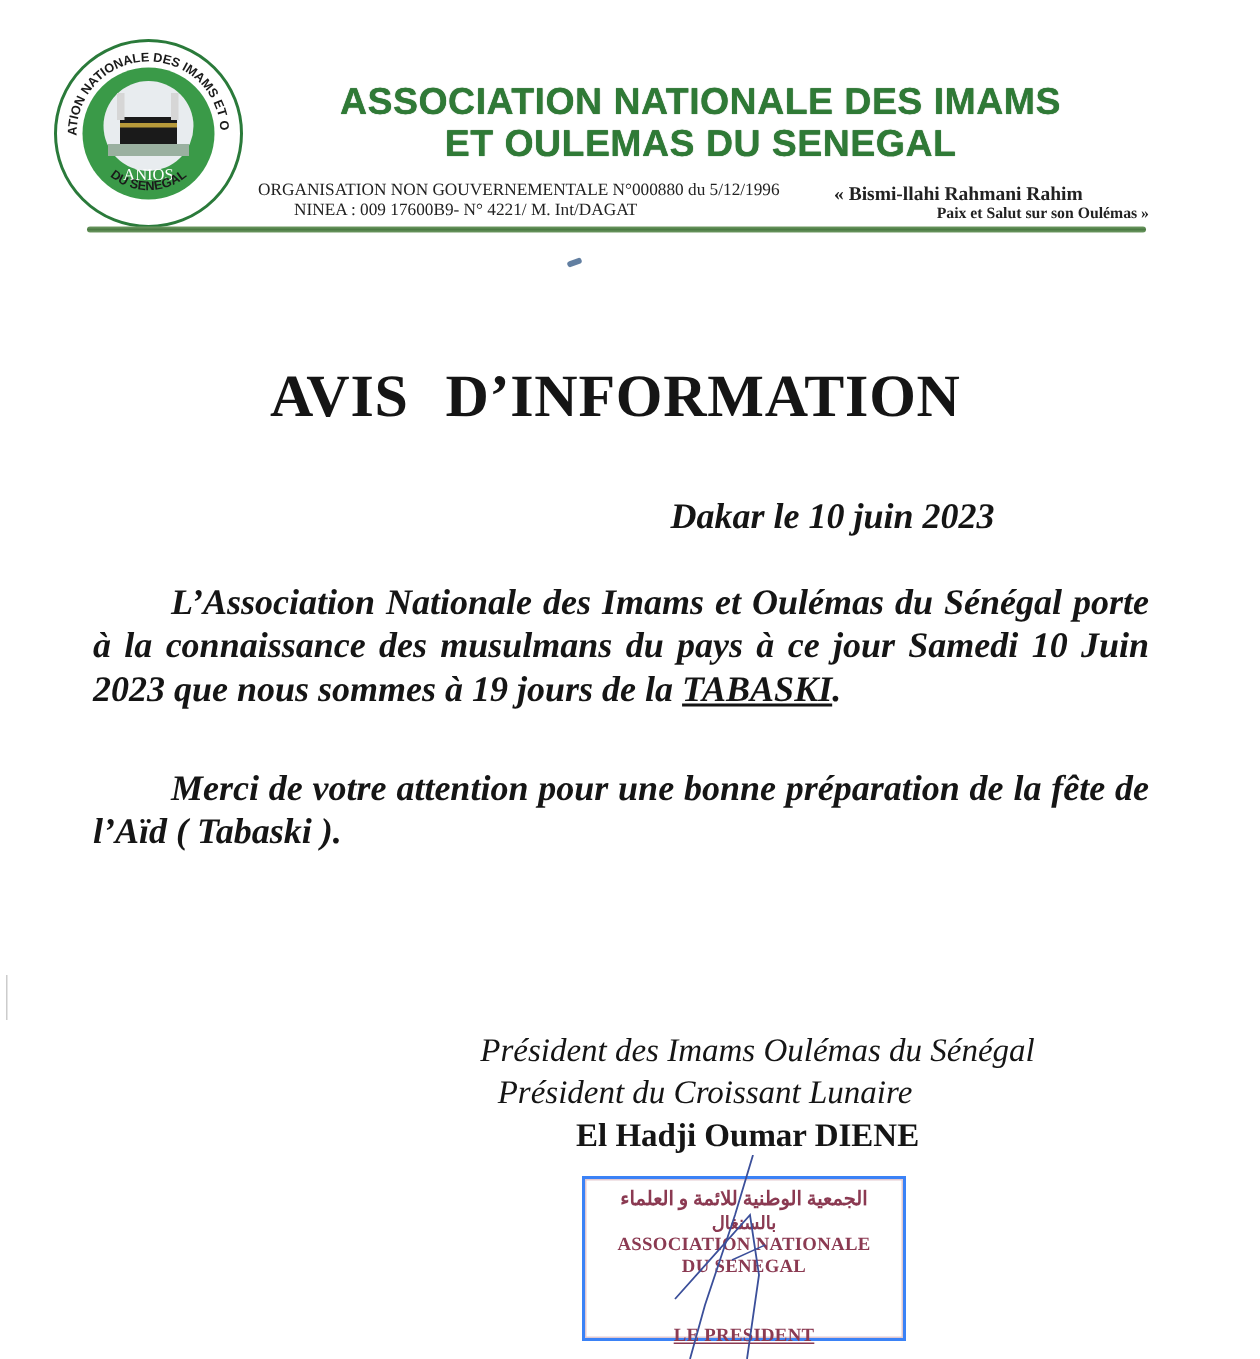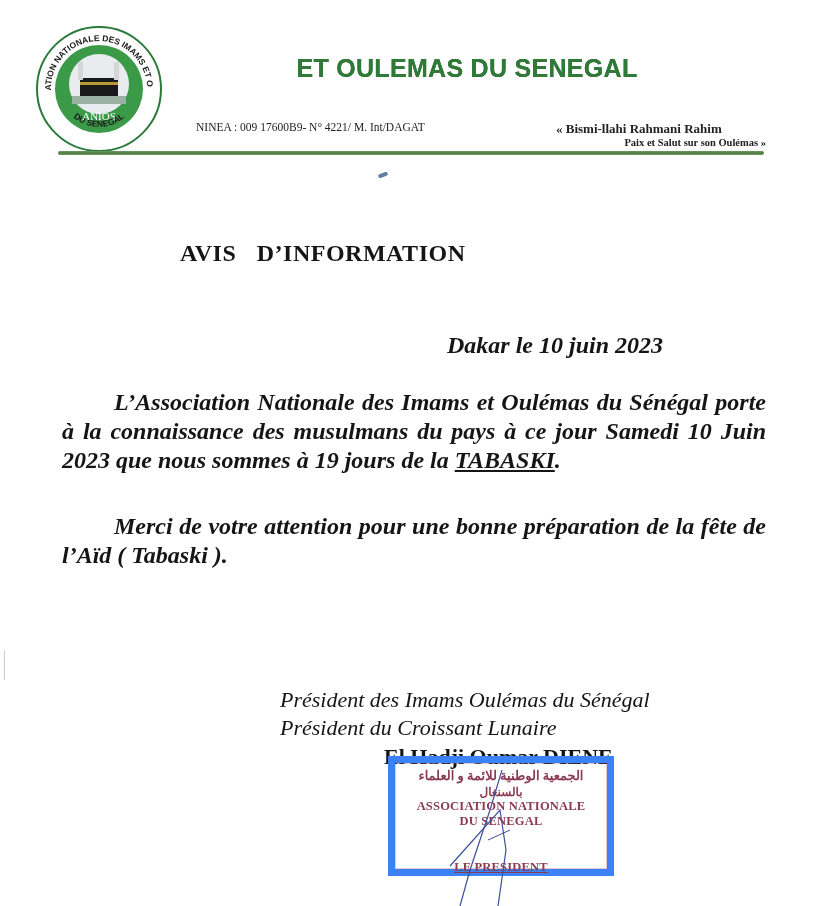--- a/index.html
+++ b/index.html
@@ -27,44 +27,44 @@
   }
   .motto .m1 { font-size: 13px; line-height: 15px; text-align: left; padding-left: 0; }
   .motto .m2 { font-size: 10.5px; line-height: 13px; }
   .rule {
     left: 58px; top: 151px; width: 706px; height: 4px;
     background: linear-gradient(#6f9a63, #4c7c44, #6f9a63); border-radius: 2px;
   }
   .speck { left: 378px; top: 173px; width: 10px; height: 4px; background: #3b5f8a; transform: rotate(-20deg); border-radius: 2px; opacity: .8; }
   
   .title {
-    left: 180px; top: 240px; font-size: 24px; font-weight: bold; letter-spacing: 0.5px; word-spacing: 14px; text-align: right;
+    left: 180px; top: 240px; font-size: 40px; font-weight: bold; letter-spacing: 0.5px; word-spacing: 14px; text-align: right;
   }
   .date {
     left: 436px; top: 332px; font-size: 24px; font-weight: bold; font-style: italic; margin-left: 11px;
   }
   .para {
     left: 62px; width: 704px; font-size: 24px; font-weight: bold; font-style: italic;
     line-height: 29px; text-align: justify;
   }
   .para1 { top: 388px; }
   .para2 { top: 512px; }
   .para .indent { padding-left: 52px; }
   .sig {
-    font-style: italic; font-size: 22px; line-height: 28px; text-align: left;
+    font-style: italic; font-size: 22px; line-height: 28px; text-align: center;
   }
   .sig1 { left: 280px; top: 686px; width: 450px; }
   .sig2 { left: 280px; top: 714px; width: 380px; }
   .sig-name {
     left: 384px; top: 744px; font-size: 22px; font-weight: bold;
   }
   
   .stamp {
-    left: 388px; top: 756px; width: 212px; height: 106px;
-    border: 7px solid #3b82f6; color: #8b3a52; text-align: center;
+    left: 388px; top: 784px; width: 212px; height: 106px;
+    border: 2px solid #3b82f6; color: #8b3a52; text-align: center;
     font-family: "Liberation Serif", serif; font-weight: bold;
     box-shadow: inset 0 0 0 1px rgba(160,74,96,.3);
   }
   .stamp .arabic { font-size: 13px; line-height: 18px; margin-top: 4px; }
   .stamp .arabic2 { font-size: 12px; line-height: 14px; }
   .stamp .l { font-size: 12.5px; line-height: 15px; letter-spacing: .2px; }
   .stamp .u { text-decoration: underline; margin-top: 31px; }
   .pen {
     left: 440px; top: 770px; width: 90px; height: 136px; pointer-events: none;
   }
@@ -91,24 +91,26 @@
     <text font-family="Liberation Sans, sans-serif" font-size="8.5" font-weight="bold" fill="#1a1a1a">
       <textPath href="#arcTop" startOffset="50%" text-anchor="middle">ASSOCIATION NATIONALE DES IMAMS ET OULEMAS</textPath>
     </text>
     <text font-family="Liberation Sans, sans-serif" font-size="8.5" font-weight="bold" fill="#1a1a1a">
       <textPath href="#arcBot" startOffset="50%" text-anchor="middle" dy="14">DU SENEGAL</textPath>
     </text>
   </svg>
 </div>
 
 <div class="abs org-title">
+  <div>ASSOCIATION NATIONALE DES IMAMS</div>
   <div>ET OULEMAS DU SENEGAL</div>
 </div>
 
 <div class="abs reg-info">
+  <div>ORGANISATION NON GOUVERNEMENTALE N°000880 du 5/12/1996</div>
   <div class="line2">NINEA : 009 17600B9- N° 4221/ M. Int/DAGAT</div>
 </div>
 
 <div class="abs motto">
   <div class="m1">« Bismi-llahi  Rahmani Rahim</div>
   <div class="m2">Paix et Salut sur son Oulémas »</div>
 </div>
 
 <div class="abs rule"></div>
 <div class="abs speck"></div>

